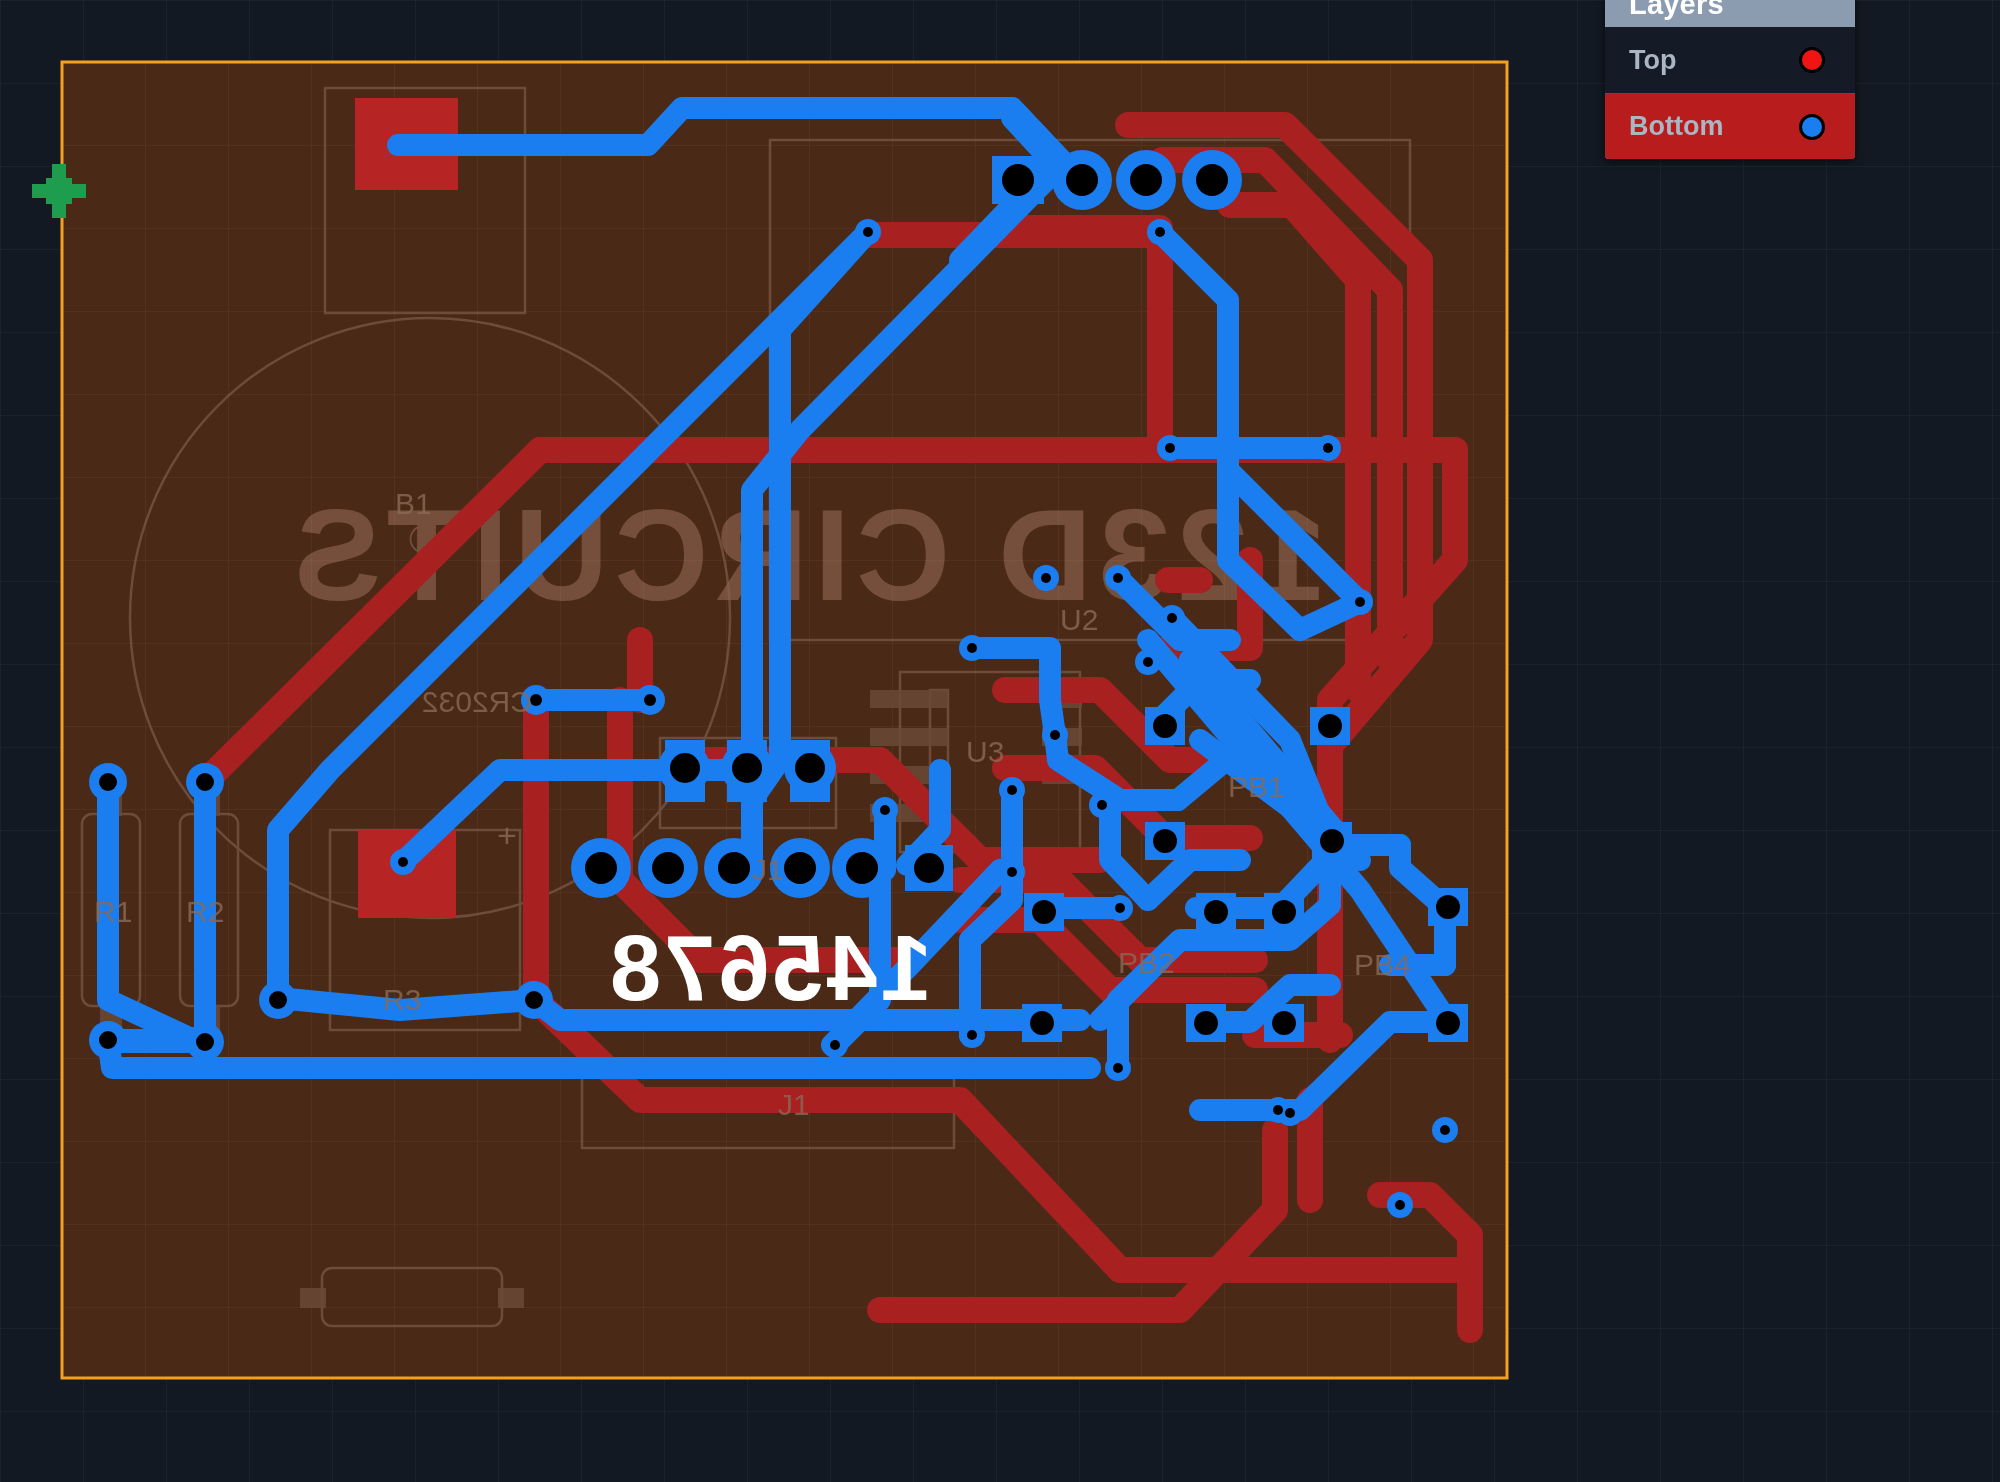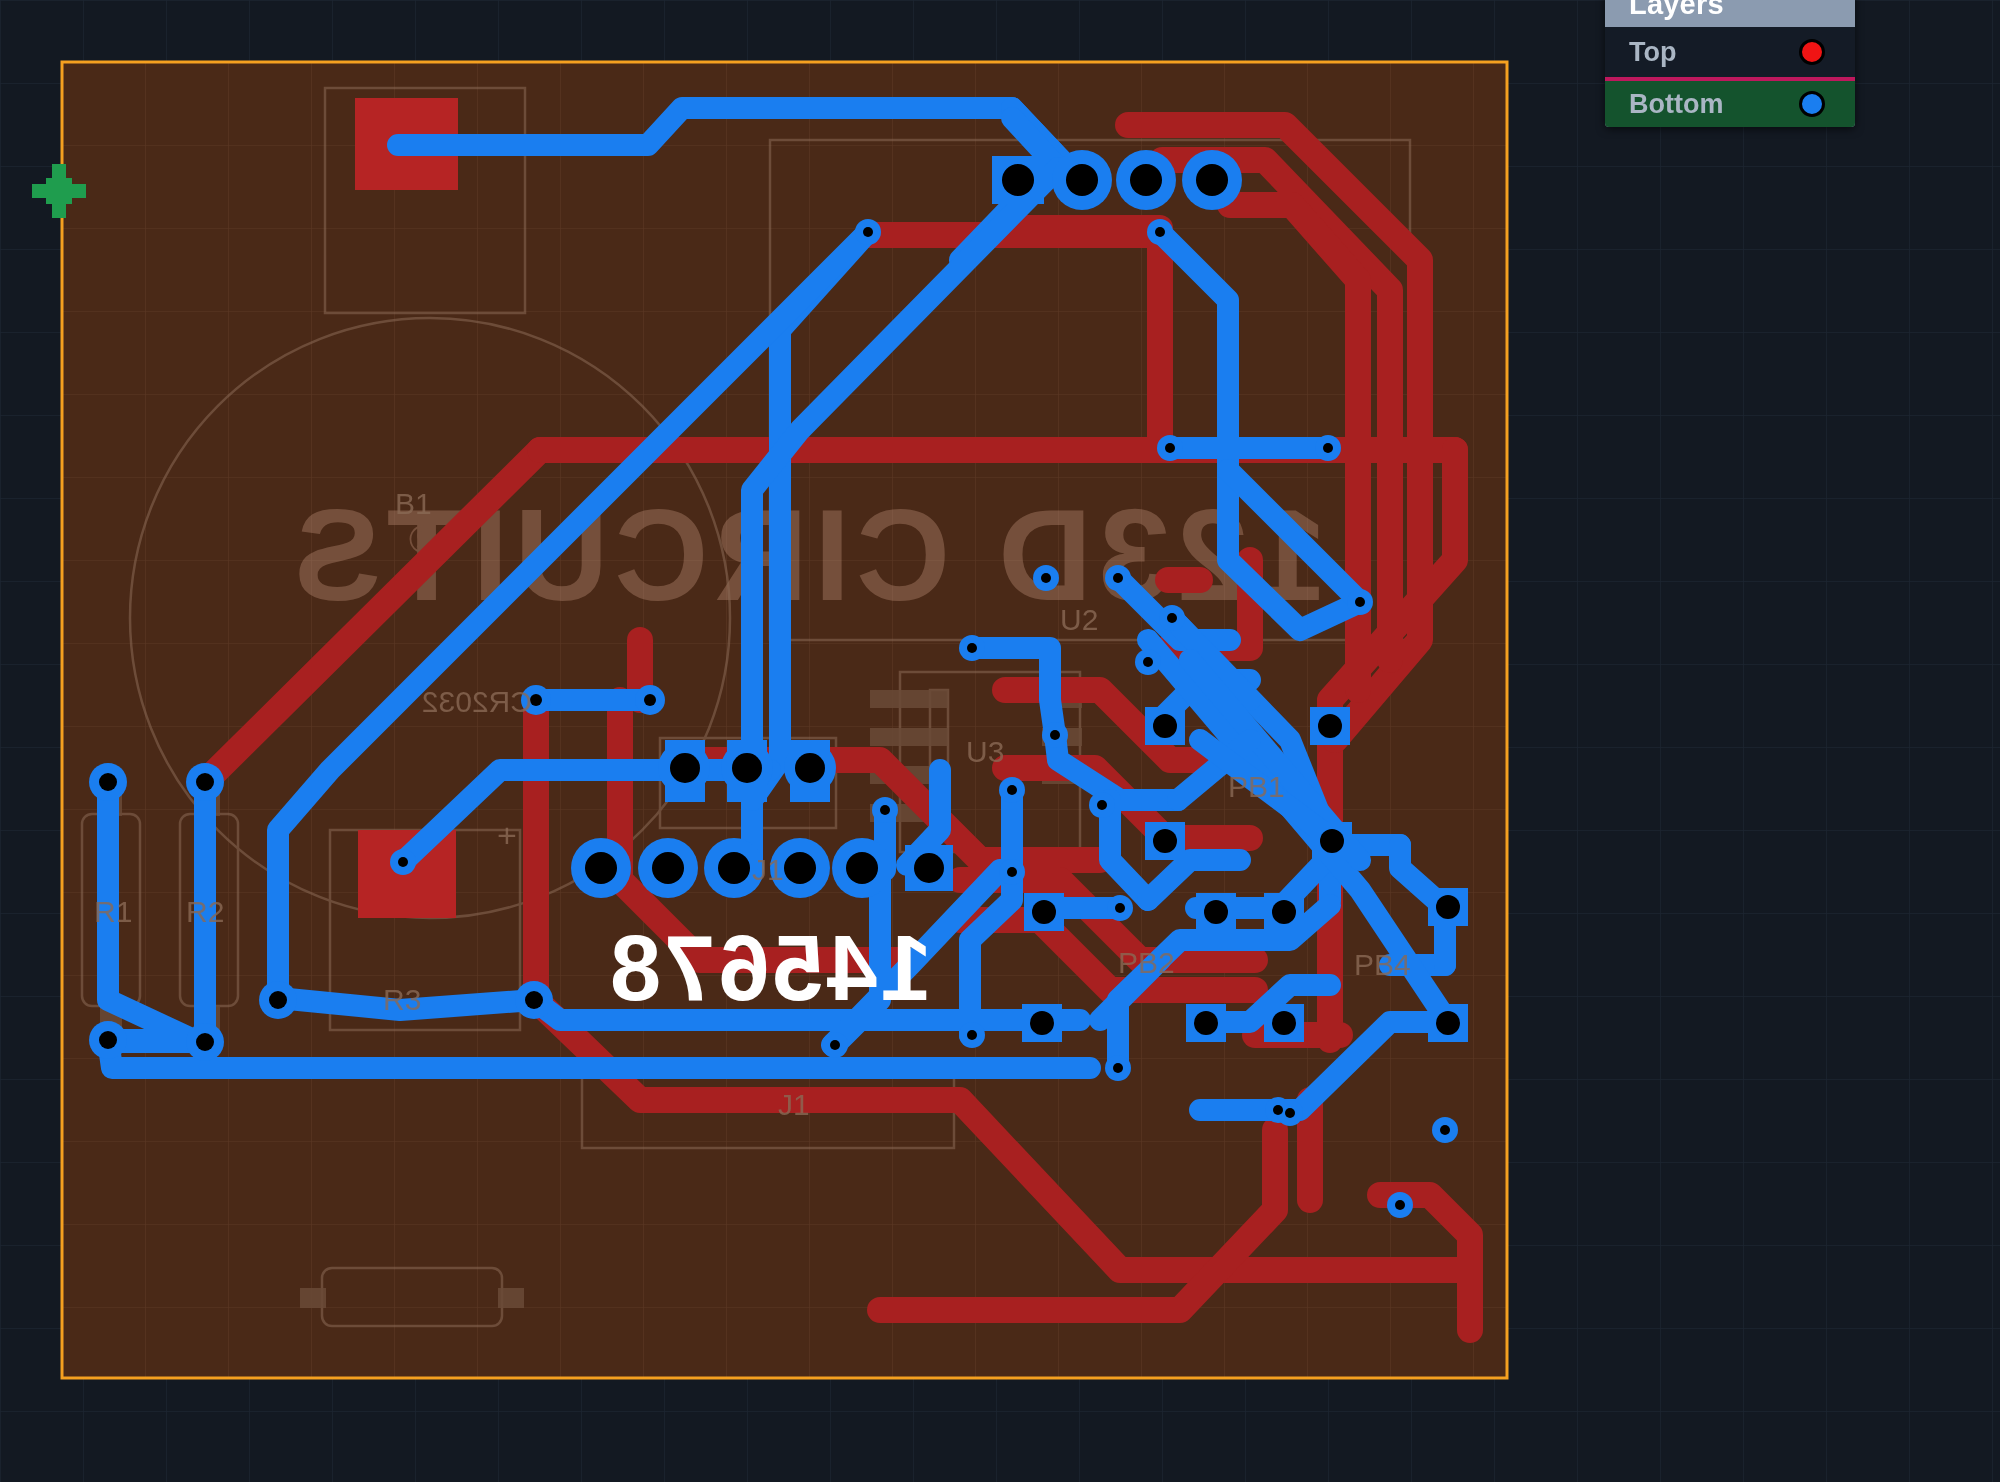--- a/index.html
+++ b/index.html
@@ -14,24 +14,24 @@
     background:#8b9bb0;border-radius:4px;
     box-shadow:0 2px 8px rgba(0,0,0,.6);
     overflow:hidden;
   }
   #layers-title{
     color:#ffffff;font-size:29px;font-weight:bold;
     padding:4px 0 6px 24px;letter-spacing:.2px;
   }
   .layer-row{
     display:flex;align-items:center;justify-content:space-between;
-    height:50px;padding:0 30px 0 24px;box-sizing:border-box;
+    height:66px;padding:0 30px 0 24px;box-sizing:border-box;
   }
   .layer-row.sel{background:#141b26;}
-  .layer-row.alt{background:#14532d;border-top:4px solid #be185d;}
+  .layer-row.alt{background:#b91c1c;border-top:1px solid #be185d;}
   .layer-name{color:#aab6c4;font-size:27px;font-weight:bold;}
   .layer-dot{width:26px;height:26px;border-radius:50%;border:3px solid #000;box-sizing:border-box;}
 </style>
 </head>
 <body>
 
 <div id="stage">
 
   <svg class="full" viewBox="0 0 2000 1482">
     <defs>

